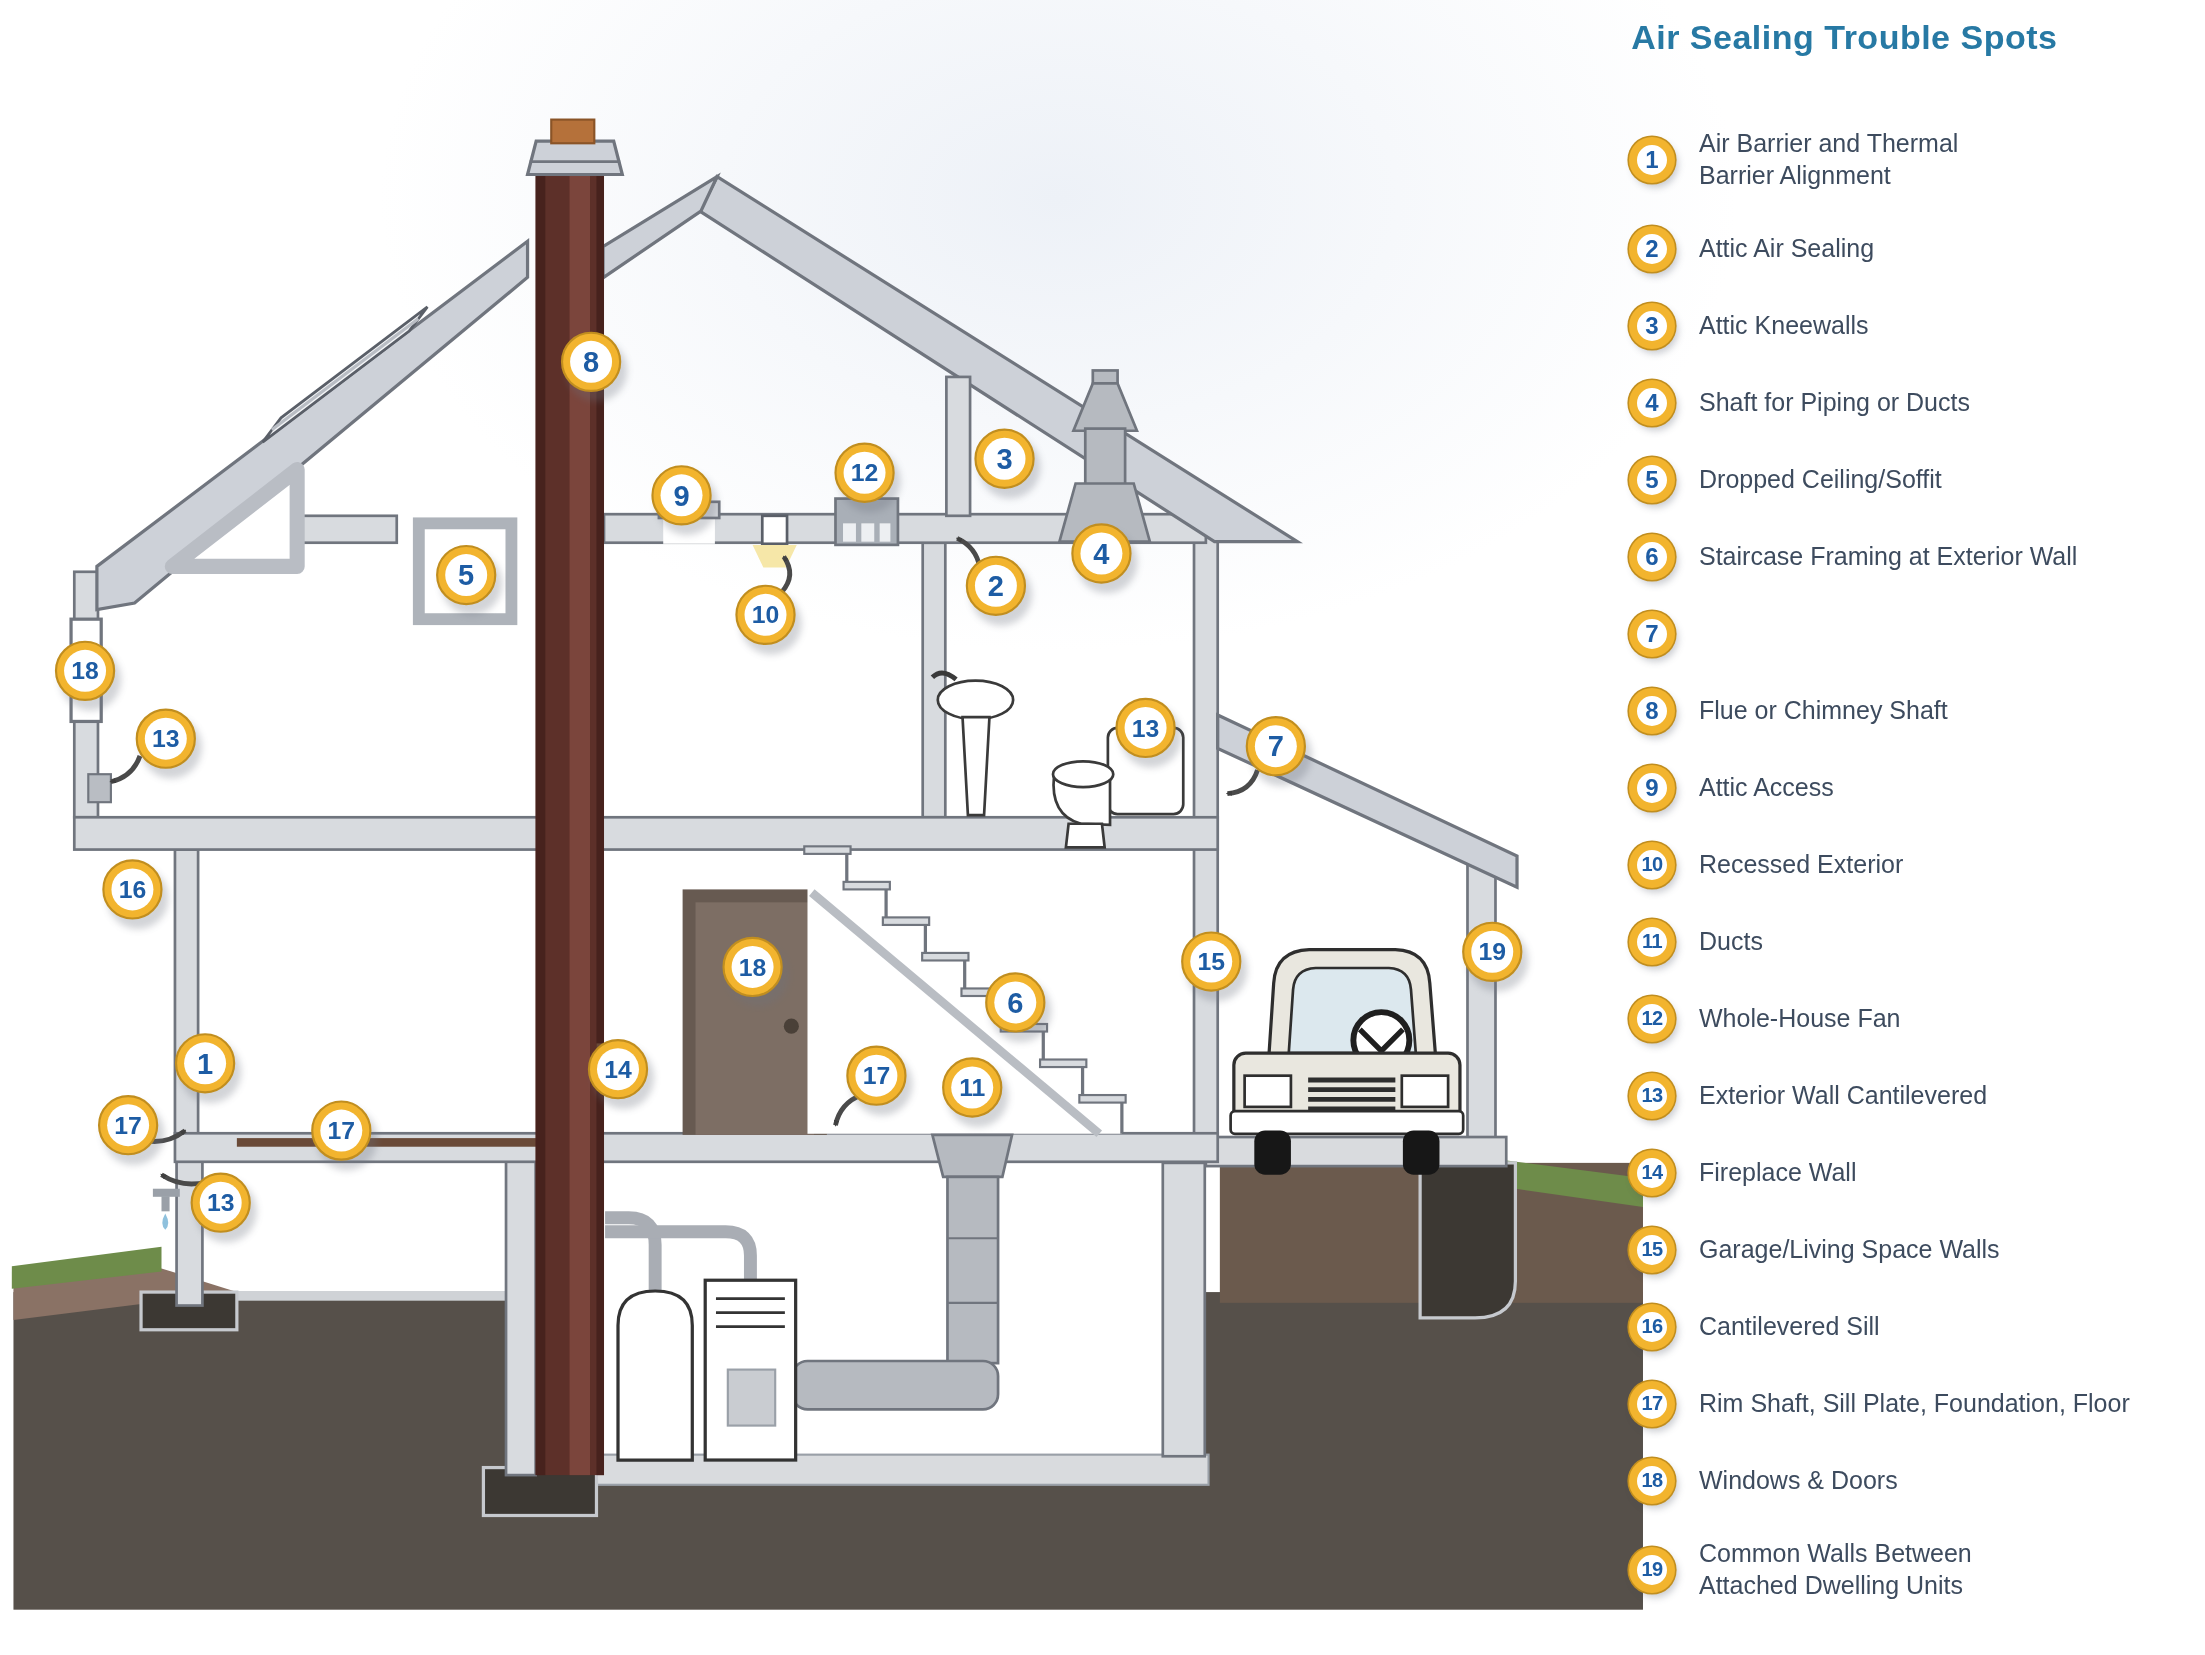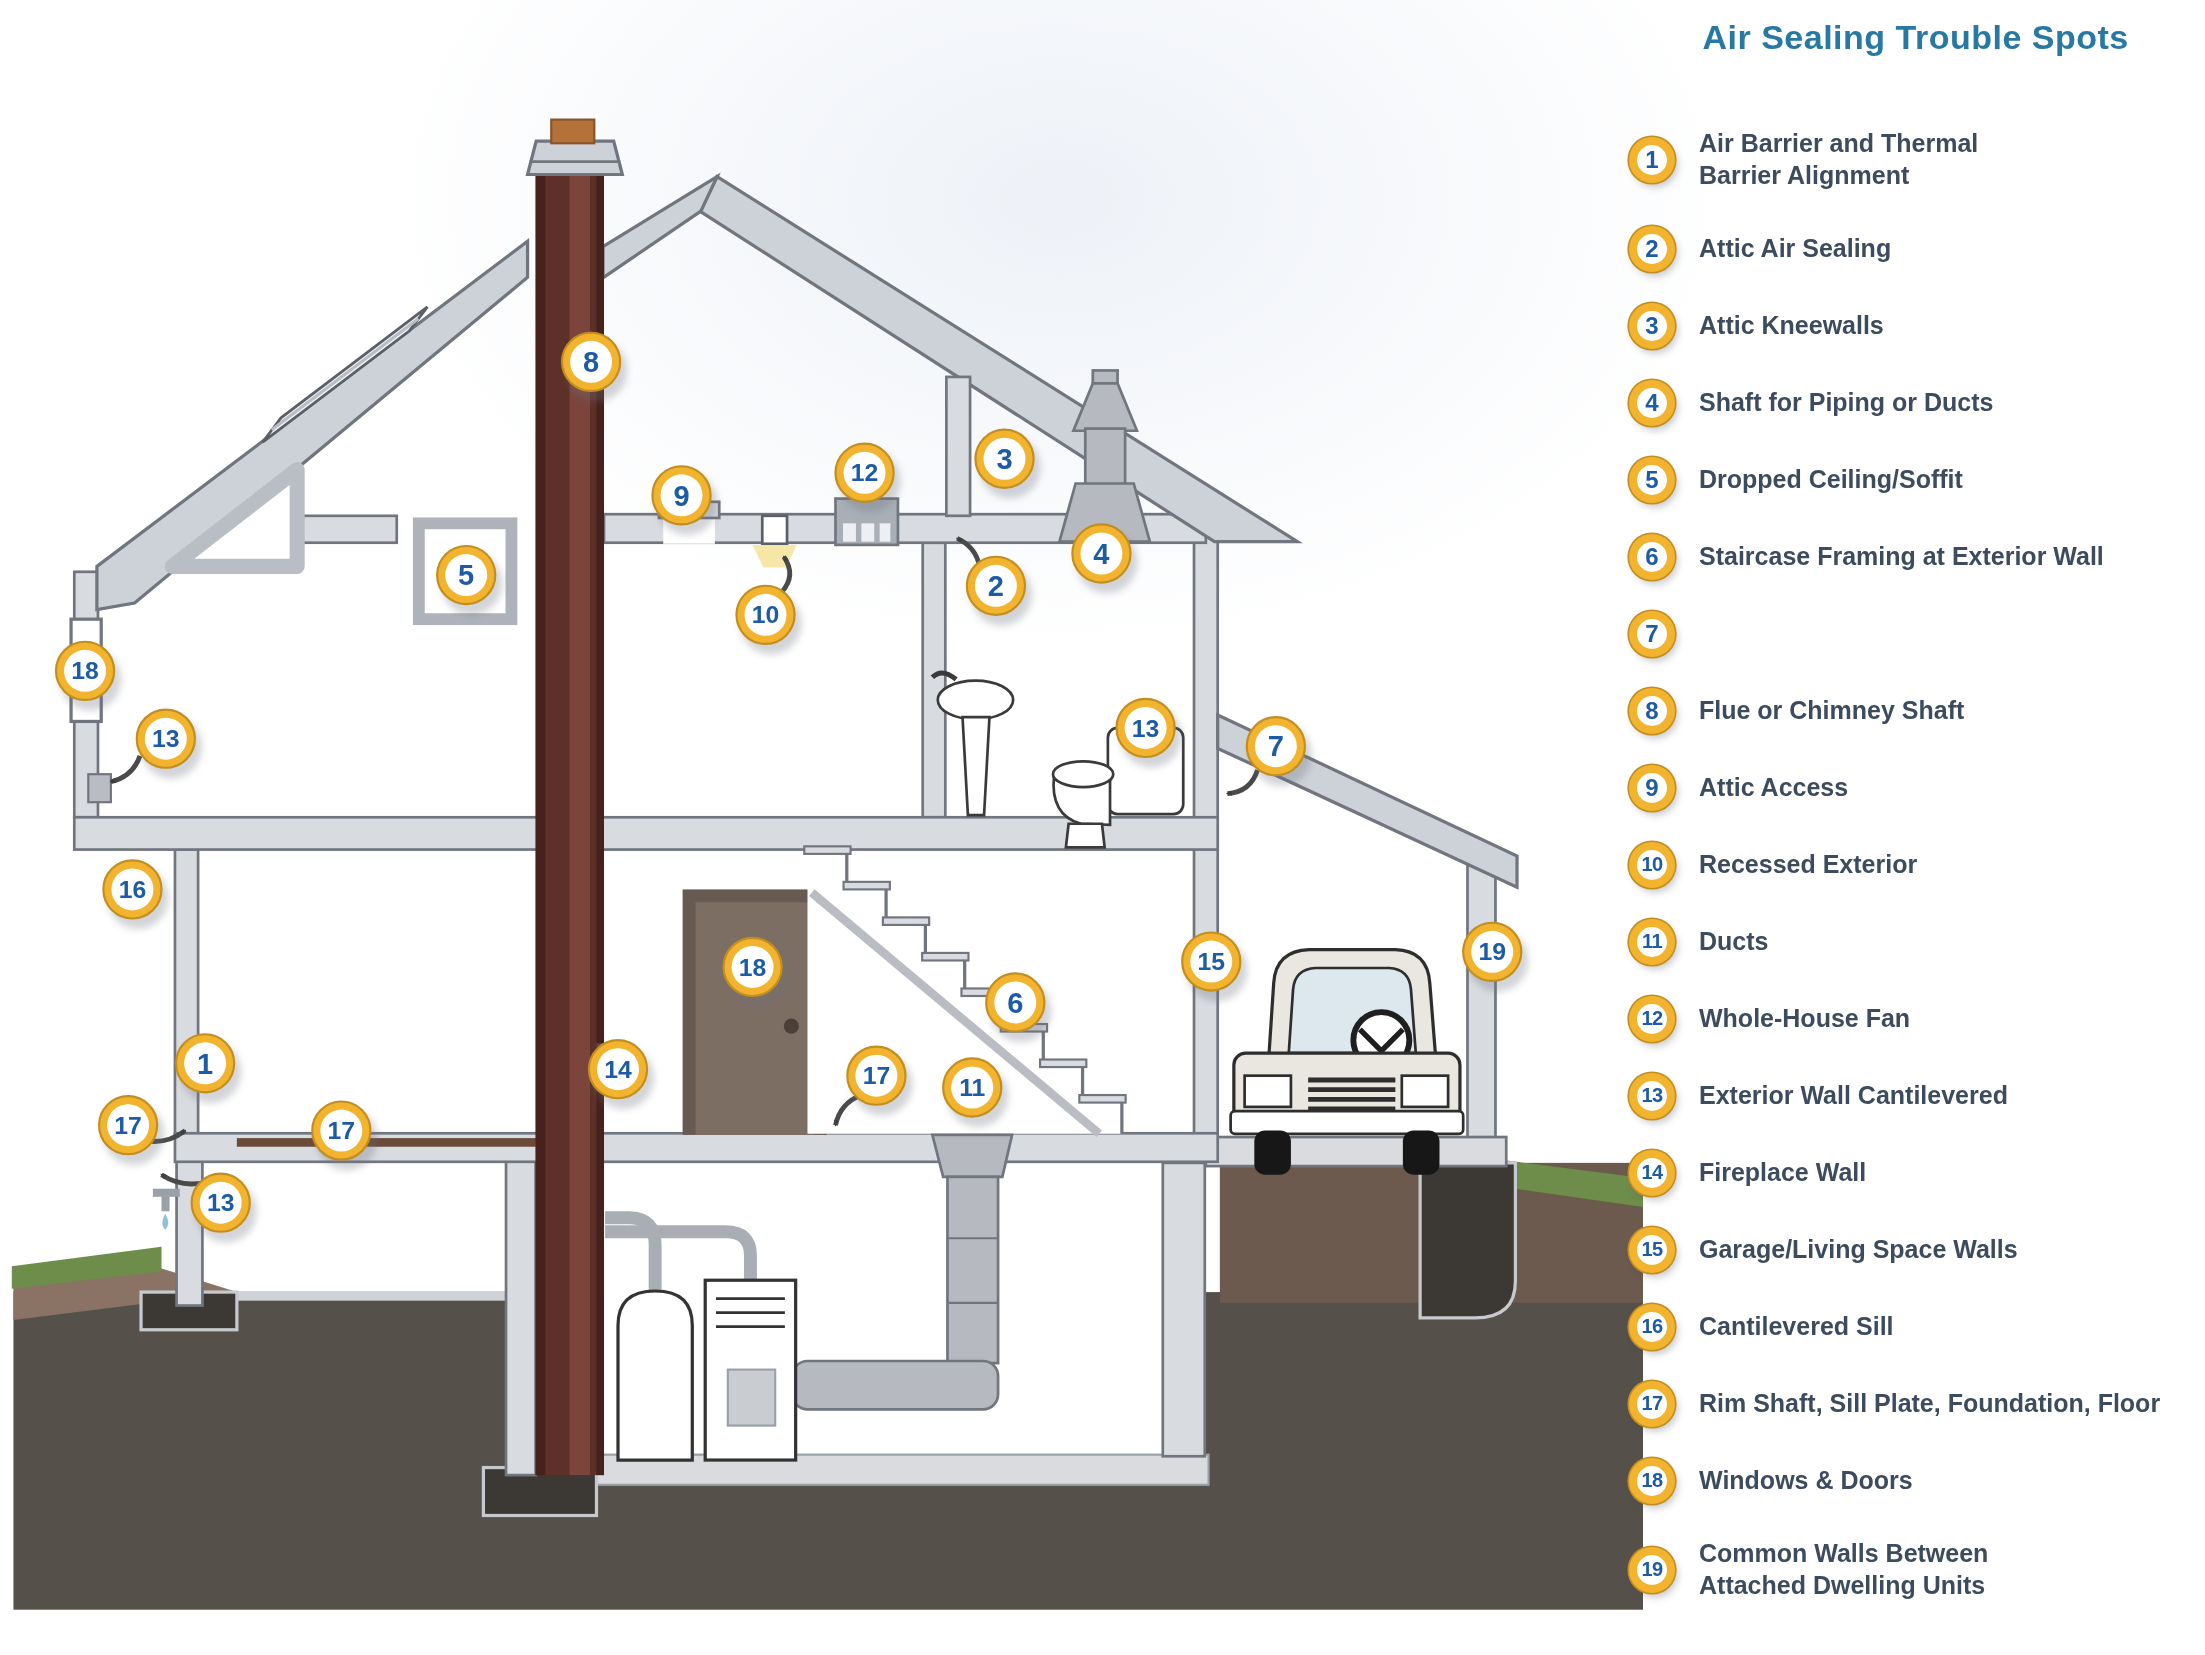--- a/index.html
+++ b/index.html
@@ -11,35 +11,34 @@
       #ffffff;
   }
   svg{position:absolute;left:0;top:0;}
   svg text{font-family:"Liberation Sans",sans-serif;}
   .legend{
     position:absolute;left:1629px;top:18.3px;width:571px;
   }
   .legend-title{
     font-size:34px;font-weight:bold;color:var(--c-title);letter-spacing:0.5px;
     margin:0 0 52px 2.2px;
-    text-align:center;
   }
   .legend-list{display:flex;flex-direction:column;}
   .legend-item{min-height:77px;display:flex;align-items:center;}
   .legend-item.multiline{min-height:101px;}
   .legend-badge{
     flex:0 0 auto;width:30px;height:30px;margin-right:24px;
     border:8px solid var(--c-yellow);border-radius:50%;background:#fff;
     box-shadow:0 0 0 1.6px var(--c-ring), 3.2px 4.8px 7.5px rgba(70,76,92,.28);
     display:flex;align-items:center;justify-content:center;
     font-weight:bold;font-size:24px;color:var(--c-number);
   }
   .legend-badge.d2{font-size:20px;letter-spacing:-0.5px;}
   .legend-label{
-    font-size:25px;line-height:1.26;font-weight:700;color:var(--c-text);
+    font-size:25px;line-height:1.26;font-weight:400;color:var(--c-text);
     white-space:pre-line;width:495px;
   }
 </style>
 </head>
 <body>
 
 <div class="page">
 
   <svg width="2205" height="1655" viewBox="0 0 4096 3074">
     <defs>

